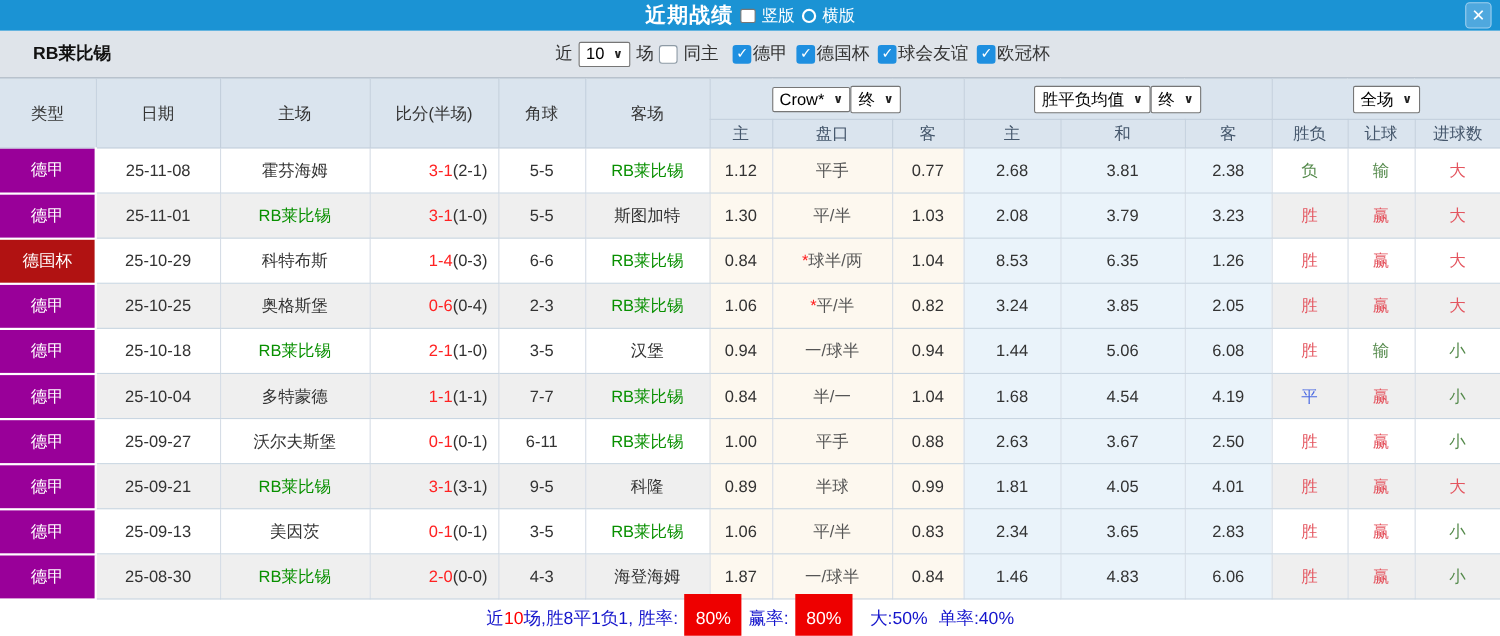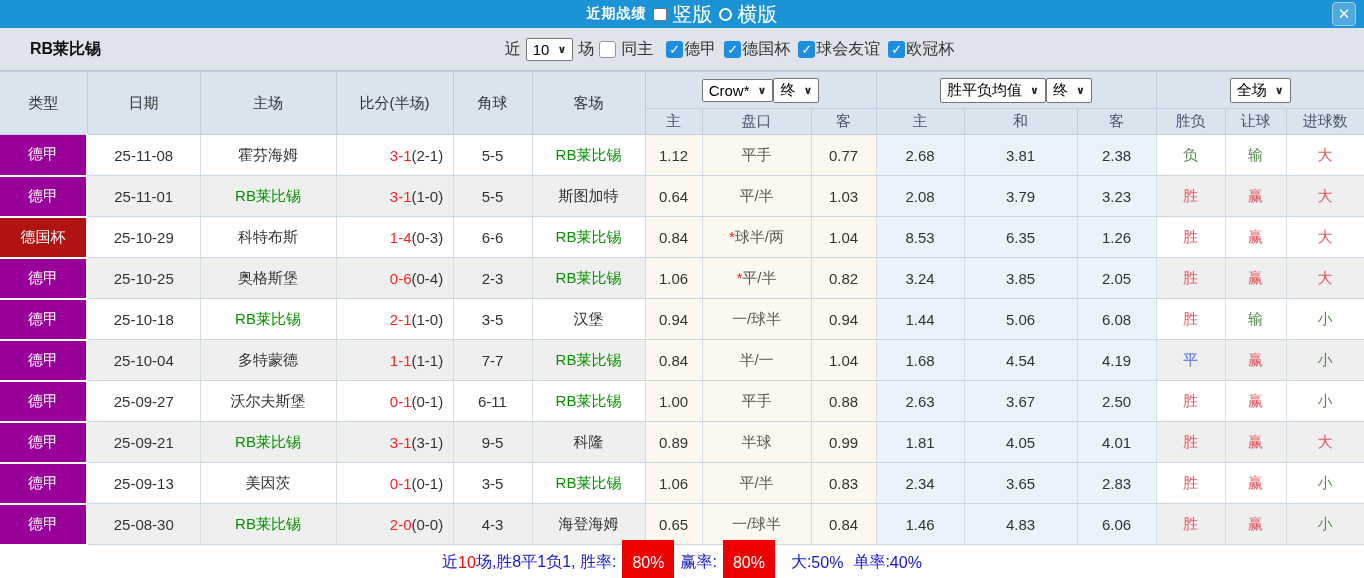--- a/index.html
+++ b/index.html
@@ -2,25 +2,25 @@
 <html><head>
 <meta charset="utf-8">
 <style>
   * { box-sizing: border-box; margin: 0; padding: 0; }
   body { font-family: "Liberation Sans", "DejaVu Sans", sans-serif; background: #fff; }
   #app { position: relative; width: 1364px; height: 578px; background: #fff; overflow: hidden; }
 
   
   .titlebar { position: relative; height: 28px; background: #1b93d4; display: flex; align-items: center; justify-content: center; color: #fff; }
   .titlebar-group { display: flex; align-items: center; gap: 6px; }
-  .tb-title { font-size: 14px; font-weight: bold; letter-spacing: 1px; }
+  .tb-title { font-size: 19px; font-weight: bold; letter-spacing: 1px; }
   .radio { width: 13px; height: 13px; border-radius: 50%; display: inline-block; }
   .radio.sel { background: #fff; }
   .radio.unsel { background: transparent; border: 2px solid #fff; }
-  .tb-radio-label { font-size: 20px; }
+  .tb-radio-label { font-size: 15px; }
   .close-btn { position: absolute; right: 8px; top: 2px; width: 24px; height: 24px; background: #4fa8de; border: 1px solid #9ed0f0; border-radius: 4px; color: #fff; font-size: 15px; font-weight: bold; display: flex; align-items: center; justify-content: center; cursor: pointer; }
 
   
   .filterbar { position: relative; height: 43px; background: #dfe4ea; border-bottom: 1px solid #b9c2cc; display: flex; align-items: center; }
   .team-name { position: absolute; left: 30px; font-size: 16px; font-weight: bold; color: #111; }
   .filter-controls { margin: 0 auto; display: flex; align-items: center; font-size: 16px; color: #333; padding-left: 90px; }
   .filter-controls .lbl { margin: 0 5px; }
   .sel { display: inline-flex; align-items: center; background: #fff; border: 1px solid #767676; border-radius: 2px; padding: 2px 6px; font-size: 15px; color: #000; cursor: pointer; gap: 8px; }
   .sel .chev { font-size: 11px; font-weight: bold; color: #222; }
   .cb { width: 17px; height: 17px; border-radius: 3px; display: inline-flex; align-items: center; justify-content: center; cursor: pointer; flex: none; }
@@ -199,21 +199,21 @@
       <td><span data-color="red">大</span></td>
     </tr>
 
     <tr>
       <td class="type" data-color="purple">德甲</td>
       <td>25-11-01</td>
       <td><span data-color="tgreen">RB莱比锡</span></td>
       <td><span class="score-main">3-1</span><span class="half">(1-0)</span></td>
       <td>5-5</td>
       <td><span data-color="black">斯图加特</span></td>
-      <td class="c-odds">0.64</td>
+      <td class="c-odds">1.30</td>
       <td class="c-odds"><span class="star"></span><span class="handicap-text">平/半</span></td>
       <td class="c-odds">1.03</td>
       <td class="c-wdl">2.08</td>
       <td class="c-wdl">3.79</td>
       <td class="c-wdl">3.23</td>
       <td><span data-color="red">胜</span></td>
       <td><span data-color="red">赢</span></td>
       <td><span data-color="red">大</span></td>
     </tr>
 
@@ -343,21 +343,21 @@
       <td><span data-color="green">小</span></td>
     </tr>
 
     <tr>
       <td class="type" data-color="purple">德甲</td>
       <td>25-08-30</td>
       <td><span data-color="tgreen">RB莱比锡</span></td>
       <td><span class="score-main">2-0</span><span class="half">(0-0)</span></td>
       <td>4-3</td>
       <td><span data-color="black">海登海姆</span></td>
-      <td class="c-odds">0.65</td>
+      <td class="c-odds">1.87</td>
       <td class="c-odds"><span class="star"></span><span class="handicap-text">一/球半</span></td>
       <td class="c-odds">0.84</td>
       <td class="c-wdl">1.46</td>
       <td class="c-wdl">4.83</td>
       <td class="c-wdl">6.06</td>
       <td><span data-color="red">胜</span></td>
       <td><span data-color="red">赢</span></td>
       <td><span data-color="green">小</span></td>
     </tr>
   </tbody>

